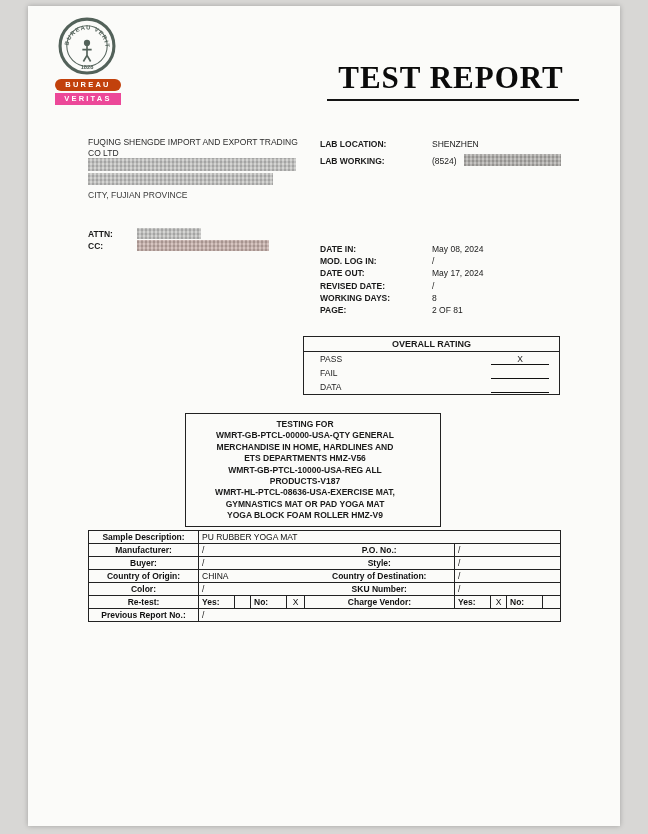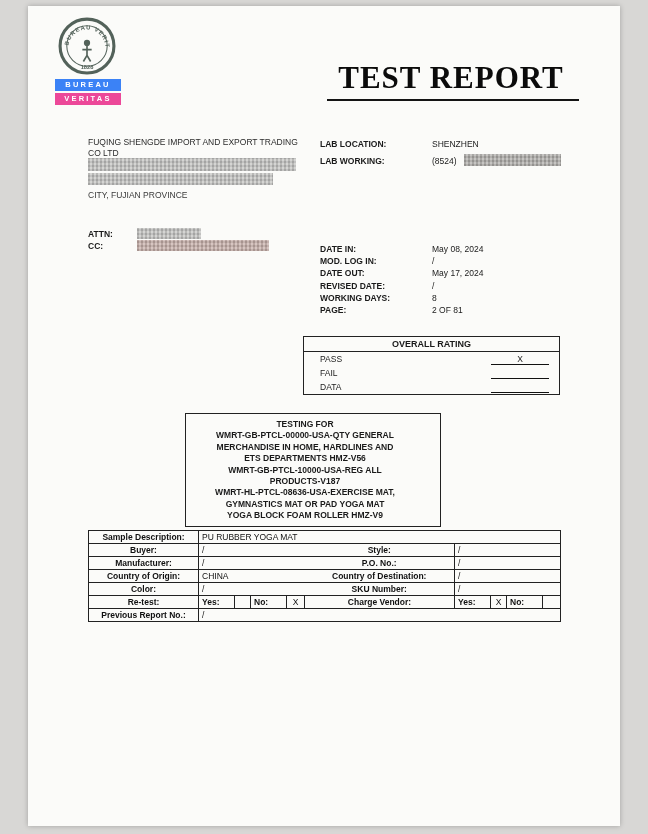--- a/index.html
+++ b/index.html
@@ -5,21 +5,21 @@
   html,body{margin:0;padding:0;}
   body{background:#c9c9c7;font-family:"Liberation Sans",sans-serif;}
   .canvas{position:relative;width:648px;height:834px;background:#d8d7d5;overflow:hidden;color:#1a1a1a;}
   .paper{position:absolute;left:28px;top:6px;width:592px;height:820px;background:#fbfbf9;box-shadow:0 0 5px rgba(0,0,0,.25);}
   .abs{position:absolute;}
 
   
   .seal{left:58px;top:17px;width:58px;height:58px;}
   .brandbar{left:55px;width:66px;height:12px;color:#fff;font-size:7.5px;font-weight:bold;
             letter-spacing:2.2px;text-align:center;line-height:12px;}
-  .brandbar.top{top:79px;background:#3b82f6;}
+  .brandbar.top{top:79px;background:#c2410c;border-radius:6px;}
   .brandbar.bottom{top:93px;background:#ec4899;}
 
   
   .title{left:320px;top:60px;width:262px;text-align:center;font-family:"Liberation Serif",serif;
          font-weight:bold;font-size:31px;letter-spacing:1px;color:#0b0b0b;white-space:nowrap;}
   .title-rule{left:327px;top:99px;width:252px;height:2px;background:#141414;}
 
   
   .t{font-size:8.5px;line-height:10px;white-space:nowrap;}
   .b{font-weight:bold;}
@@ -183,29 +183,29 @@
         <col style="width:16px">
       <col style="width:36px">
         <col style="width:18px">
     </colgroup>
     <tbody>
         <tr>
       <td class="lb bR">Sample Description:</td>
       <td colspan="9">PU RUBBER YOGA MAT</td>
     </tr>
     <tr>
+      <td class="lb bR">Manufacturer:</td>
+      <td colspan="4">/</td>
+      <td class="lb r bR">P.O. No.:</td>
+      <td colspan="4">/</td>
+    </tr>
+    <tr>
       <td class="lb bR">Buyer:</td>
       <td colspan="4">/</td>
       <td class="lb r bR">Style:</td>
-      <td colspan="4">/</td>
-    </tr>
-    <tr>
-      <td class="lb bR">Manufacturer:</td>
-      <td colspan="4">/</td>
-      <td class="lb r bR">P.O. No.:</td>
       <td colspan="4">/</td>
     </tr>
     <tr>
       <td class="lb bR">Country of Origin:</td>
       <td colspan="4">CHINA</td>
       <td class="lb r bR">Country of Destination:</td>
       <td colspan="4">/</td>
     </tr>
     <tr>
       <td class="lb bR">Color:</td>

